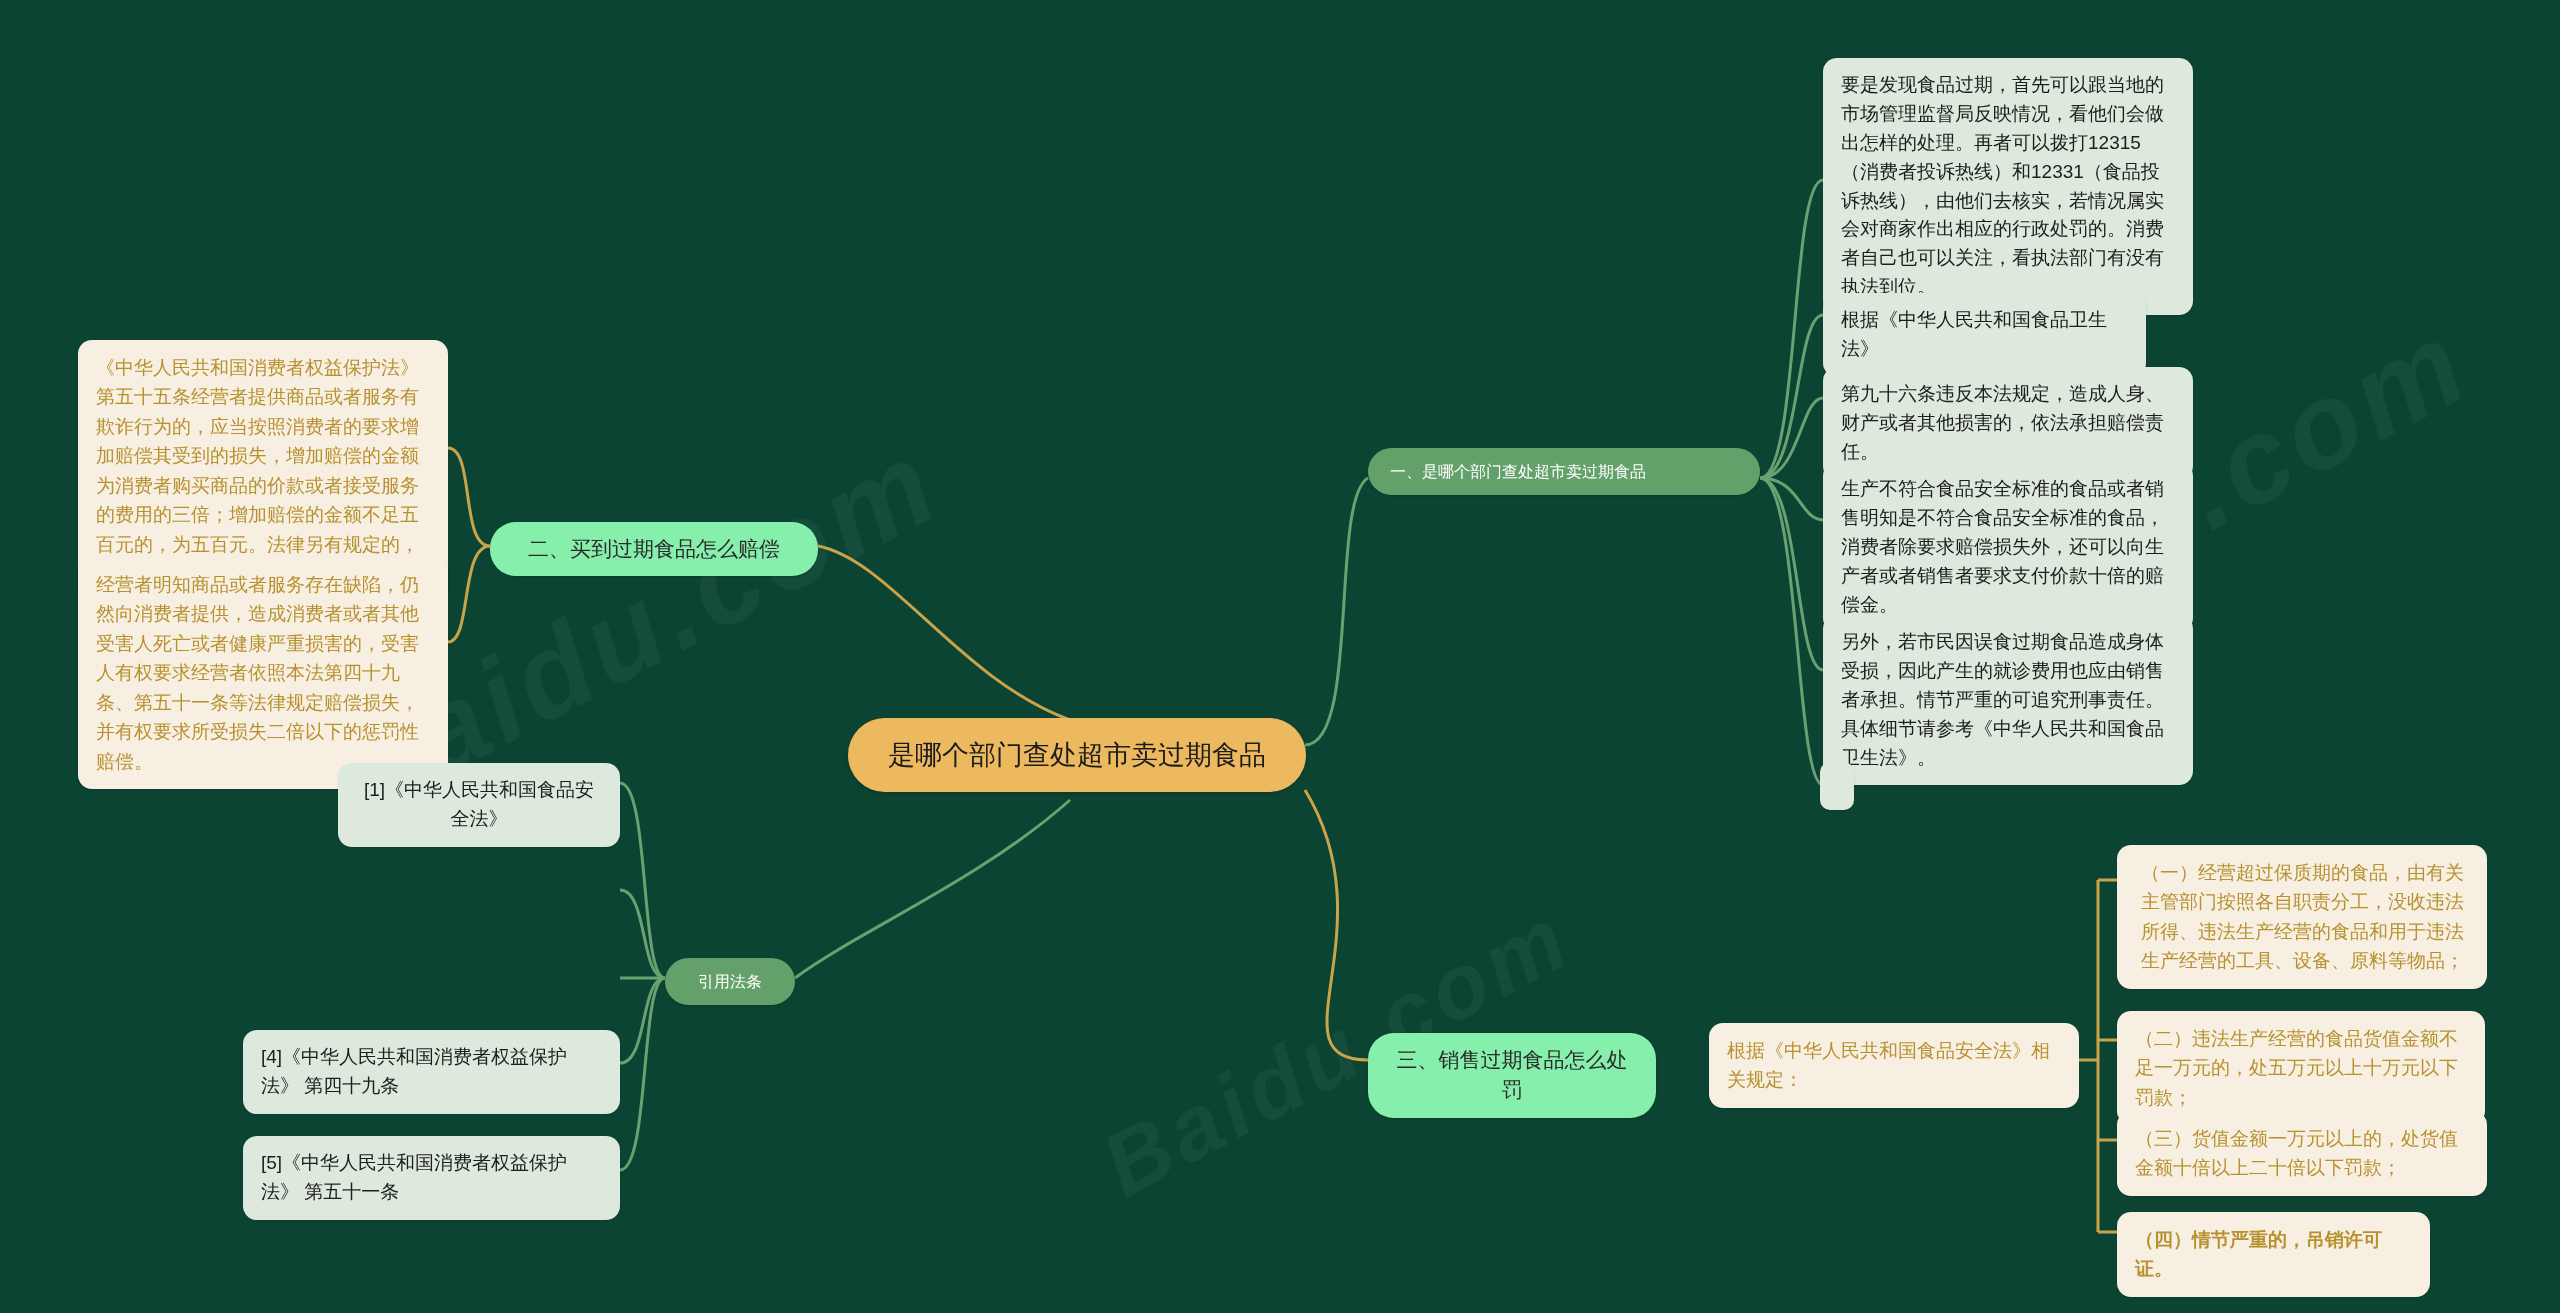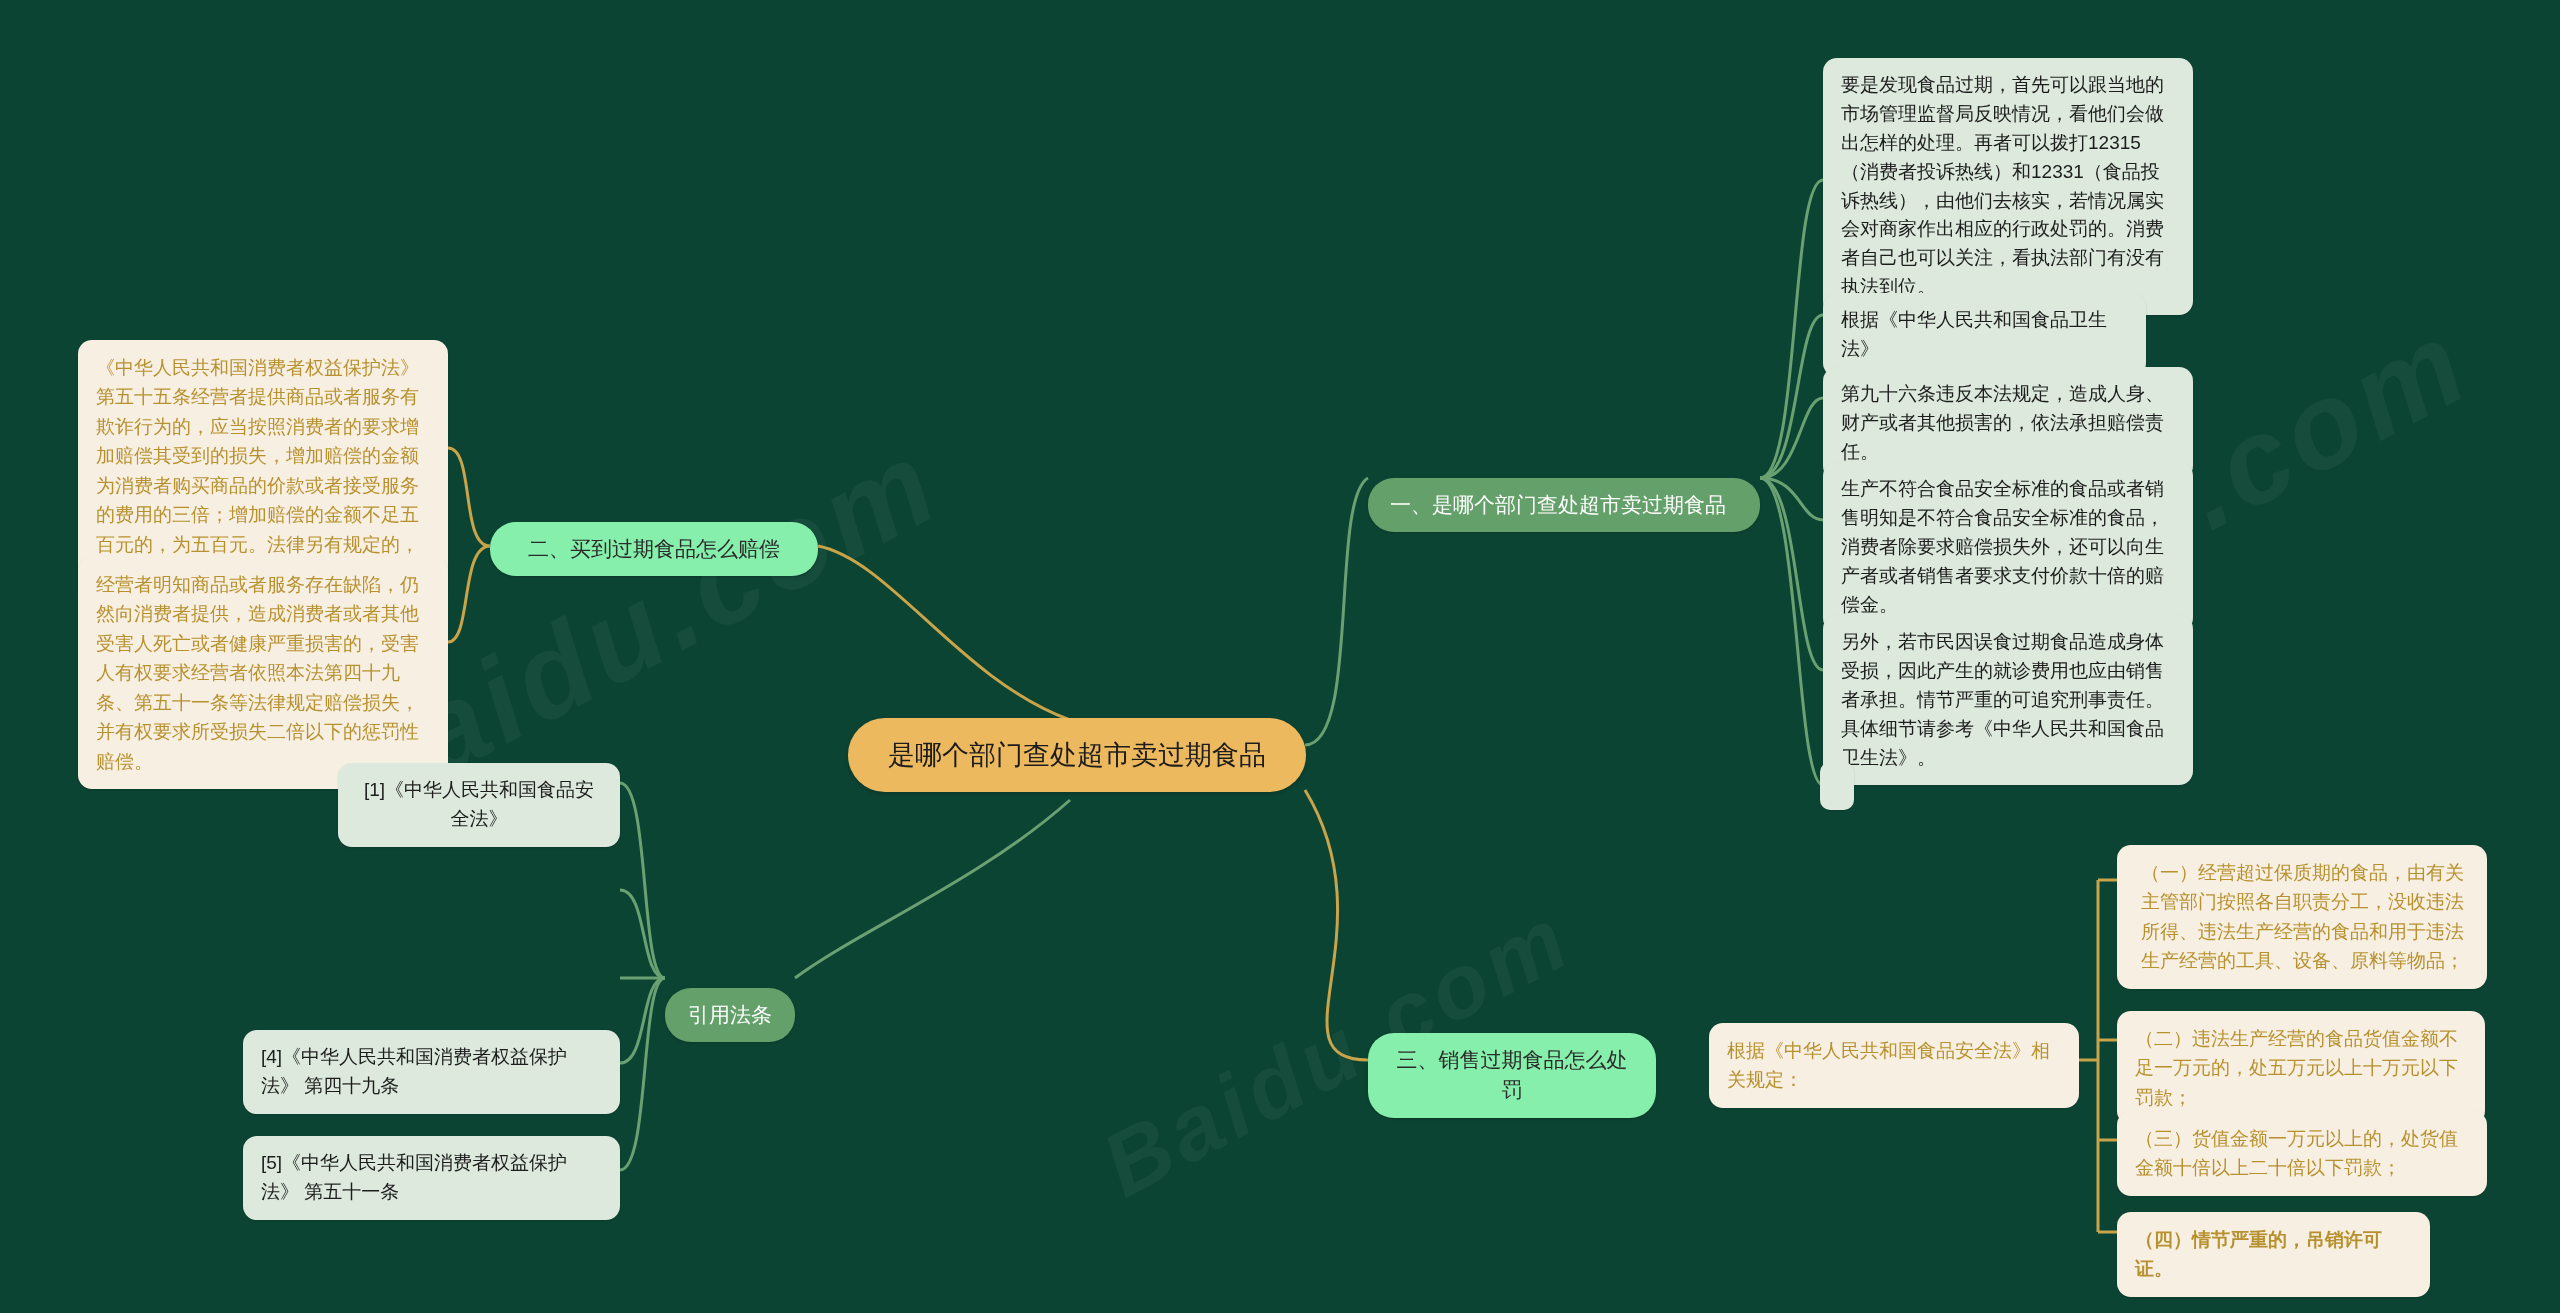--- a/index.html
+++ b/index.html
@@ -37,25 +37,24 @@
     line-height:1.42;
     padding:18px 26px;
     box-shadow:0 2px 4px rgba(0,0,0,.18);
   }
 
   
   .branch-green{
     background:#64a06a;
     color:#ffffff;
     border-radius:26px;
-    font-size:21px;
+    font-size:16px;
     line-height:1.45;
     padding:12px 22px;
     box-shadow:0 1px 3px rgba(0,0,0,.18);
-    margin-top:30px;
   }
   
   .branch-orange{
     background:#86efac;
     color:#2a2a2a;
     border-radius:26px;
     font-size:21px;
     line-height:1.45;
     padding:12px 22px;
     box-shadow:0 1px 3px rgba(0,0,0,.18);

